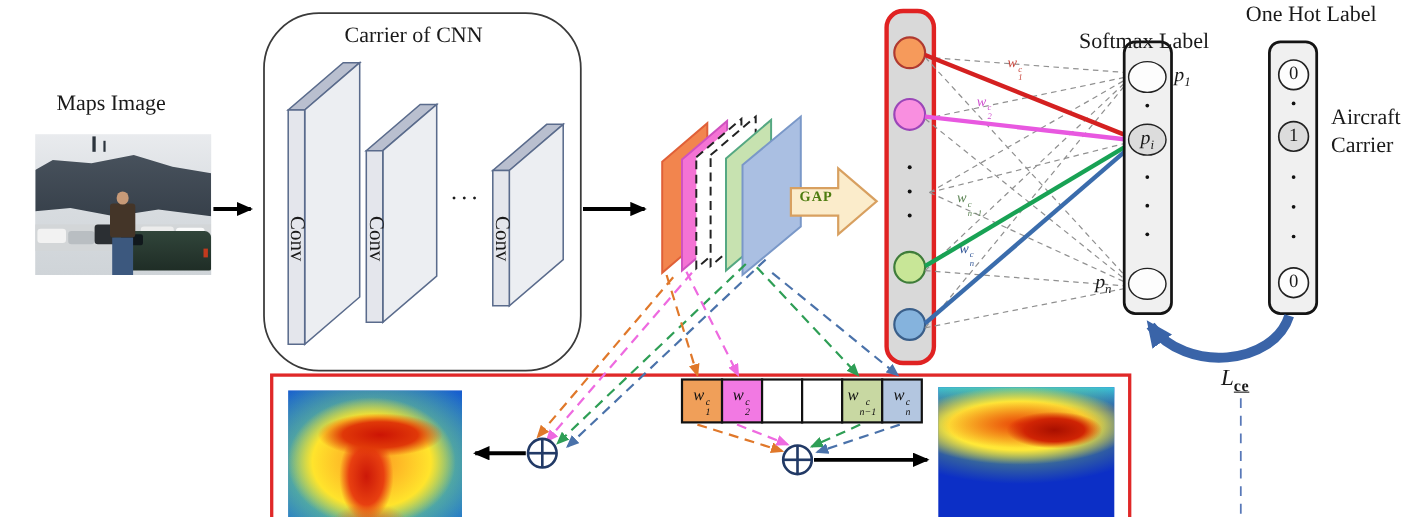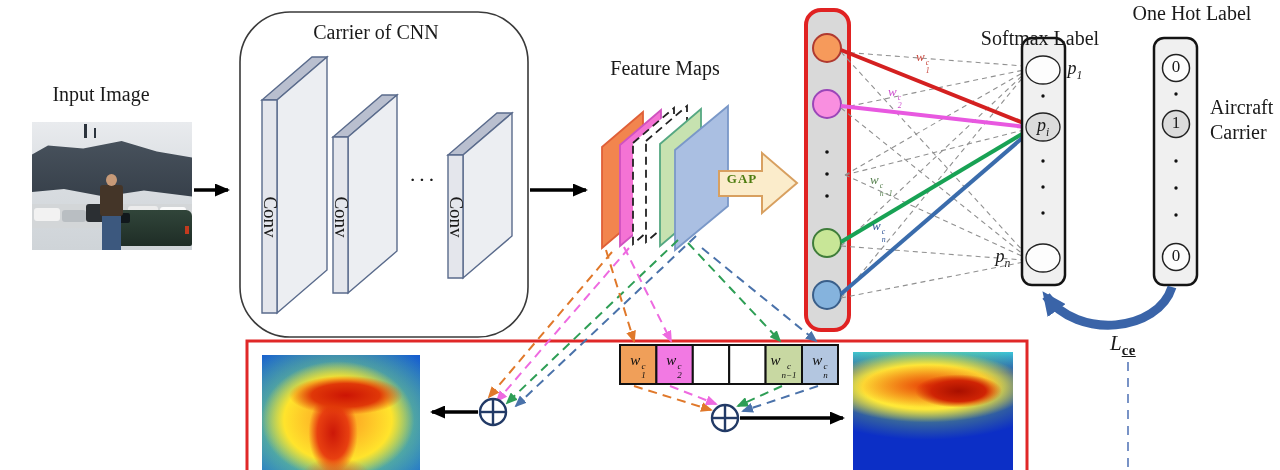--- a/index.html
+++ b/index.html
@@ -227,29 +227,28 @@
     </g>
 
     <g stroke="#000" stroke-width="3.5">
       <line x1="194" y1="190" x2="228" y2="190" marker-end="url(#ab)"></line>
       <line x1="530" y1="190" x2="586" y2="190" marker-end="url(#ab)"></line>
       <line x1="478" y1="412" x2="432" y2="412" marker-end="url(#ab)"></line>
       <line x1="740" y1="418" x2="843" y2="418" marker-end="url(#ab)"></line>
     </g>
   </svg>
 
-  <div class="lbl ctr" style="left:36px;top:84px;width:130px;">Input Image</div>
+  <div class="lbl ctr" style="left:36px;top:84px;width:130px;">Maps Image</div>
   <div class="lbl ctr" style="left:296px;top:22px;width:160px;">Carrier of CNN</div>
 
   <div class="lbl ctr rot" style="left:240px;top:207px;width:60px;font-size:19px;">Conv</div>
   <div class="lbl ctr rot" style="left:311px;top:207px;width:60px;font-size:19px;">Conv</div>
   <div class="lbl ctr rot" style="left:426px;top:207px;width:60px;font-size:19px;">Conv</div>
   <div class="lbl ctr" style="left:403px;top:168px;width:40px;font-size:22px;letter-spacing:2px;">···</div>
 
-  <div class="lbl ctr" style="left:605px;top:58px;width:120px;">Feature Maps</div>
   <div class="lbl ctr gap-lbl" style="left:718px;top:172px;width:48px;">GAP</div>
 
   <div class="lbl wlbl math" style="left:916px;top:50px;color:#c8443a;">
     <span>w</span><span class="ss">
         <span class="s-sup">c</span>
         <span class="s-sub">1</span>
       </span>
   </div>
   <div class="lbl wlbl math" style="left:888px;top:85px;color:#cf4fcf;">
     <span>w</span><span class="ss">

